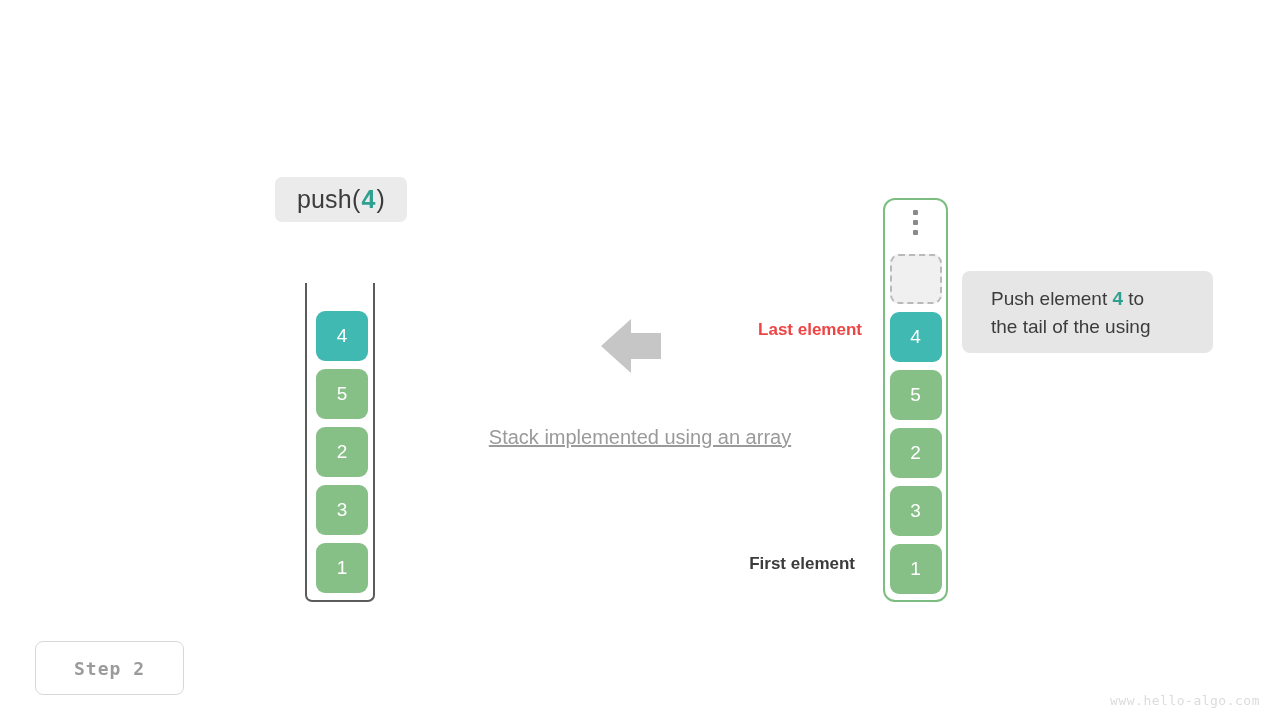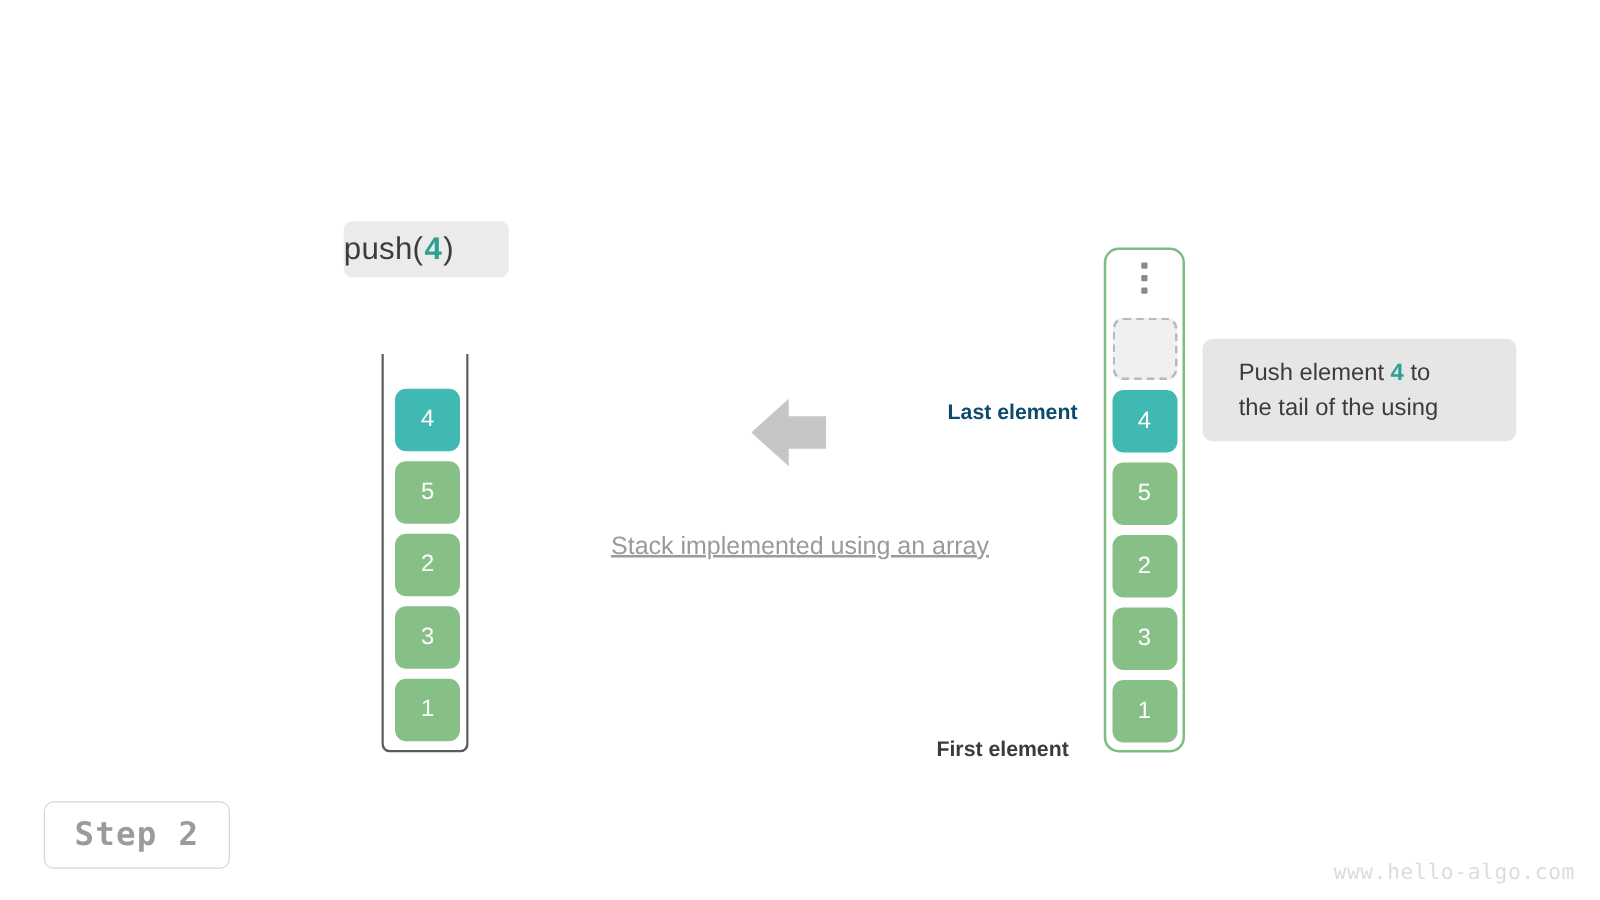--- a/index.html
+++ b/index.html
@@ -20,20 +20,21 @@
   #op-chip {
     position: absolute;
     left: 275px;
     top: 177px;
     width: 132px;
     height: 45px;
     background: #ebebeb;
     border-radius: 7px;
     display: flex;
     align-items: center;
+    justify-content: center;
     font-size: 25px;
     color: #3c3c3c;
     letter-spacing: 0.2px;
   }
   #op-chip .accent {
     color: #2fa090;
     font-weight: 700;
     padding: 0 1px;
   }
 
@@ -133,32 +134,31 @@
     height: 56px;
   }
   #label-last {
     position: absolute;
     left: 720px;
     top: 320px;
     width: 142px;
     text-align: right;
     font-size: 17px;
     font-weight: 700;
-    color: #0c4a6e;
+    color: #ef4444;
   }
   #label-first {
     position: absolute;
     left: 710px;
     top: 554px;
     width: 145px;
     text-align: right;
     font-size: 17px;
     font-weight: 700;
     color: #3b3b3b;
-    margin-top: 36px;
   }
   #caption {
     position: absolute;
     left: 440px;
     top: 426px;
     width: 400px;
     text-align: center;
     font-size: 20px;
     color: #9a9a9a;
     text-decoration: underline;
@@ -191,33 +191,33 @@
     top: 641px;
     width: 147px;
     height: 52px;
     border: 1px solid #d8d8d8;
     border-radius: 8px;
     background: #ffffff;
     display: flex;
     align-items: center;
     justify-content: center;
     font-family: "DejaVu Sans Mono", monospace;
-    font-size: 26px;
+    font-size: 18px;
     font-weight: 700;
     letter-spacing: 1px;
     color: #9b9b9b;
   }
 
   
   #footer-url {
     position: absolute;
     right: 20px;
     bottom: 12px;
     font-family: "DejaVu Sans Mono", monospace;
-    font-size: 17px;
+    font-size: 13px;
     letter-spacing: 0.5px;
     color: #dcdcdc;
   }
 </style>
 </head>
 <body>
 
 <div id="op-chip">
   <span>push(</span>
     <span class="accent">4</span>

